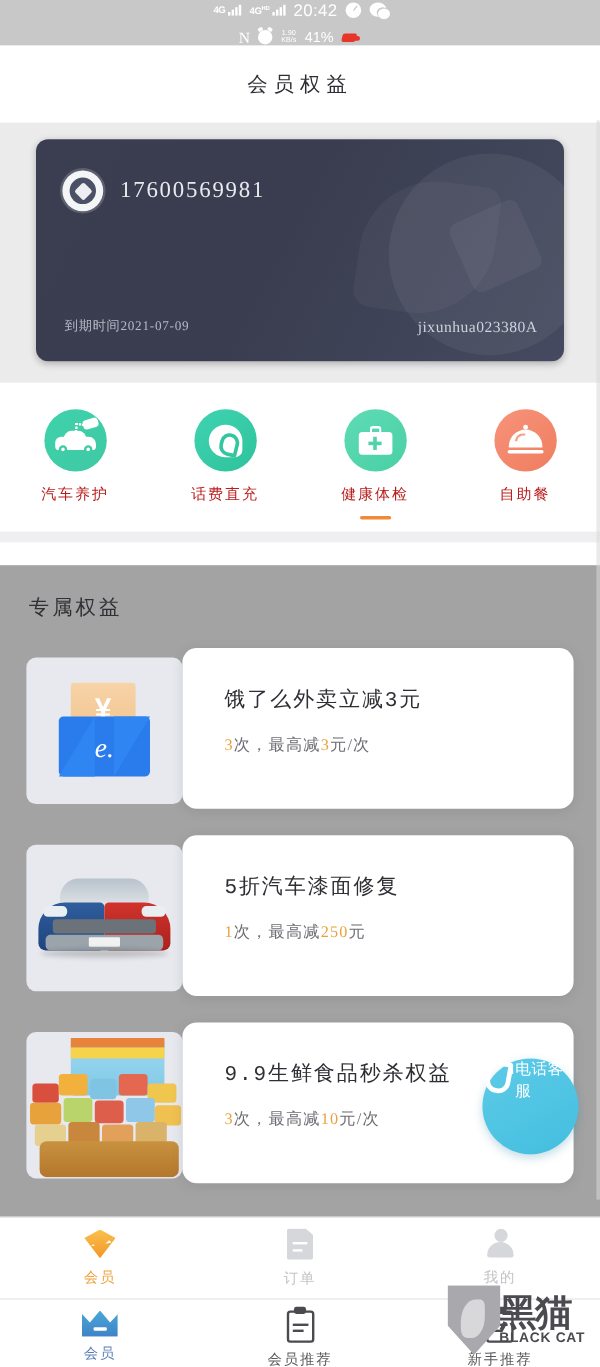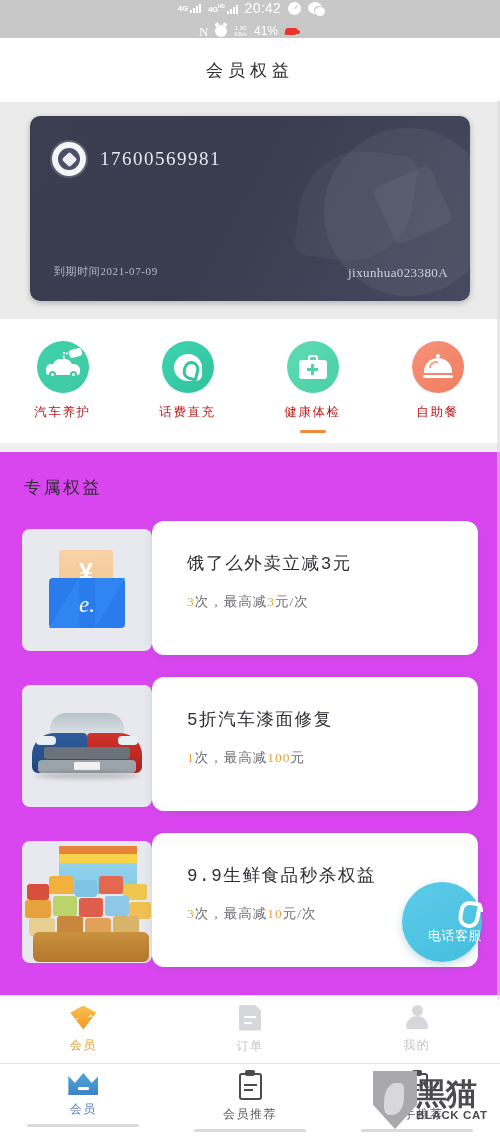--- a/index.html
+++ b/index.html
@@ -215,21 +215,21 @@
   .ic-dome .hl{
     position:absolute; top:5px; left:6px; width:9px;height:7px;
     border-left:2px solid #f18a6c; border-top:2px solid #f18a6c;
     border-radius:8px 0 0 0; opacity:.8;
   }
 
   
   .gap{ height:9px; background:#efeff1; }
 
   
-  .benefits{ background:#d946ef; padding:18px 0 10px 0; }
+  .benefits{ background:#a3a3a3; padding:18px 0 10px 0;margin-top:19px; }
   .sec-title{
     font-size:17px; color:#2f2f35; letter-spacing:2.5px; padding:6px 0 18px 24px;
     font-family:"Liberation Serif", serif;
   }
   .benefit{
     position:relative; height:148px; margin:0 0 8px 0;
   }
   .b-thumb{
     position:absolute; left:22px; top:12px; width:130px;height:122px;
     border-radius:8px; background:#e7e9ee; overflow:hidden;
@@ -330,21 +330,21 @@
   }
   .th-snack .brown{
     position:absolute; left:10px; bottom:0; width:116px;height:30px;
     background:linear-gradient(#c8923f,#b4762c); border-radius:6px;
   }
 
   
   .cs-btn{
     position:absolute; right:18px; top:882px; width:80px;height:80px;
     border-radius:50%; background:linear-gradient(150deg,#5ecbe8,#43bedf);
-    display:flex; flex-direction:column; align-items:flex-end; justify-content:center;
+    display:flex; align-items:flex-start; justify-content:center;
     gap:2px; box-shadow:0 3px 8px rgba(60,140,170,.3); z-index:30;
   }
   .cs-ic{
     position:relative; width:26px;height:26px;
   }
   .cs-ic::before{
     content:""; position:absolute; left:3px; top:2px; width:13px;height:19px;
     border:4px solid #fff; border-radius:10px 3px 10px 10px; transform:rotate(10deg);
   }
   .cs-ic::after{
@@ -604,21 +604,21 @@
           <div class="lampR"></div>
         <div class="grill"></div>
           <div class="bump"></div>
           <div class="plate"></div>
         <div class="shadow"></div>
       </div>
     </div>
     <div class="b-card">
       <div class="b-title">5折汽车漆面修复</div>
       <div class="b-sub">
-        <span class="hl">1</span><span>次，最高减</span><span class="hl">100</span><span>元</span>
+        <span class="hl">1</span><span>次，最高减</span><span class="hl">250</span><span>元</span>
       </div>
     </div>
   </div>
 
   <div class="benefit">
     <div class="b-thumb">
       <div class="th-snack">
         <div class="bin">
             <div class="band2"></div>
             <div class="band"></div>

